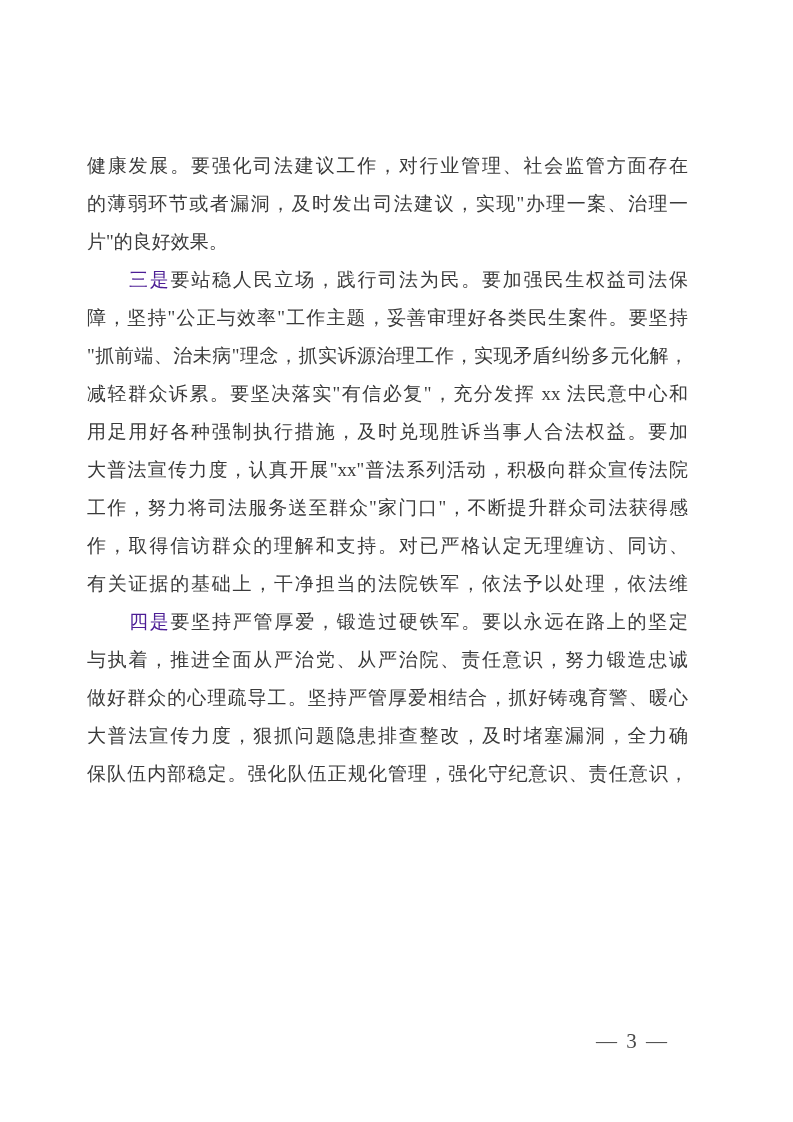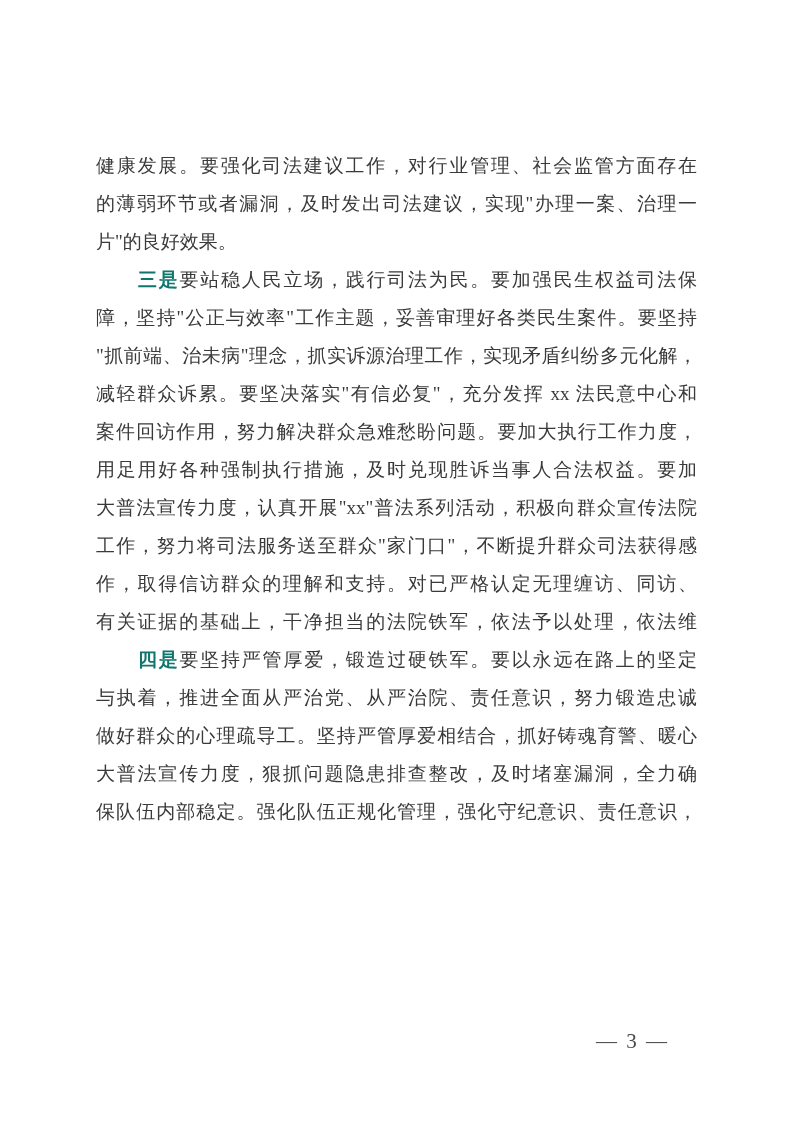--- a/index.html
+++ b/index.html
@@ -11,43 +11,43 @@
     position: relative;
     width: 793px;
     height: 1122px;
     background: #ffffff;
     overflow: hidden;
     font-family: "Liberation Serif", "DejaVu Serif", serif;
     color: #3a3a3a;
   }
   .doc-body {
     position: absolute;
-    left: 96px;
+    left: 87px;
     top: 147px;
     width: 601px;
   }
   .doc-line {
     height: 38px;
     line-height: 38px;
     font-size: 19px;
     text-align: justify;
     text-align-last: justify;
     white-space: nowrap;
     overflow: visible;
   }
   .doc-line.no-justify {
     text-align: left;
     text-align-last: left;
   }
   .doc-line.indent {
     text-indent: 42px;
   }
   .doc-line .lead {
-    font-weight: bold;
-    color: #0f766e;
+    font-weight: normal;
+    color: #4c1d95;
   }
   .page-num {
     position: absolute;
     top: 1029px;
     right: 124px;
     font-size: 21px;
     line-height: 24px;
     letter-spacing: 2px;
     color: #4a4a4a;
     font-family: "Liberation Serif", "DejaVu Serif", serif;
@@ -58,21 +58,20 @@
 
 <div class="page">
   <div class="doc-body">
       <div class="doc-line">健康发展。要强化司法建议工作，对行业管理、社会监管方面存在</div>
       <div class="doc-line">的薄弱环节或者漏洞，及时发出司法建议，实现"办理一案、治理一</div>
       <div class="doc-line no-justify">片"的良好效果。</div>
       <div class="doc-line indent"><span class="lead">三是</span>要站稳人民立场，践行司法为民。要加强民生权益司法保</div>
       <div class="doc-line">障，坚持"公正与效率"工作主题，妥善审理好各类民生案件。要坚持</div>
       <div class="doc-line">"抓前端、治未病"理念，抓实诉源治理工作，实现矛盾纠纷多元化解，</div>
       <div class="doc-line">减轻群众诉累。要坚决落实"有信必复"，充分发挥 xx 法民意中心和</div>
-      <div class="doc-line">案件回访作用，努力解决群众急难愁盼问题。要加大执行工作力度，</div>
       <div class="doc-line">用足用好各种强制执行措施，及时兑现胜诉当事人合法权益。要加</div>
       <div class="doc-line">大普法宣传力度，认真开展"xx"普法系列活动，积极向群众宣传法院</div>
       <div class="doc-line">工作，努力将司法服务送至群众"家门口"，不断提升群众司法获得感</div>
       <div class="doc-line">作，取得信访群众的理解和支持。对已严格认定无理缠访、同访、</div>
       <div class="doc-line">有关证据的基础上，干净担当的法院铁军，依法予以处理，依法维</div>
       <div class="doc-line indent"><span class="lead">四是</span>要坚持严管厚爱，锻造过硬铁军。要以永远在路上的坚定</div>
       <div class="doc-line">与执着，推进全面从严治党、从严治院、责任意识，努力锻造忠诚</div>
       <div class="doc-line">做好群众的心理疏导工。坚持严管厚爱相结合，抓好铸魂育警、暖心</div>
       <div class="doc-line">大普法宣传力度，狠抓问题隐患排查整改，及时堵塞漏洞，全力确</div>
       <div class="doc-line">保队伍内部稳定。强化队伍正规化管理，强化守纪意识、责任意识，</div>

